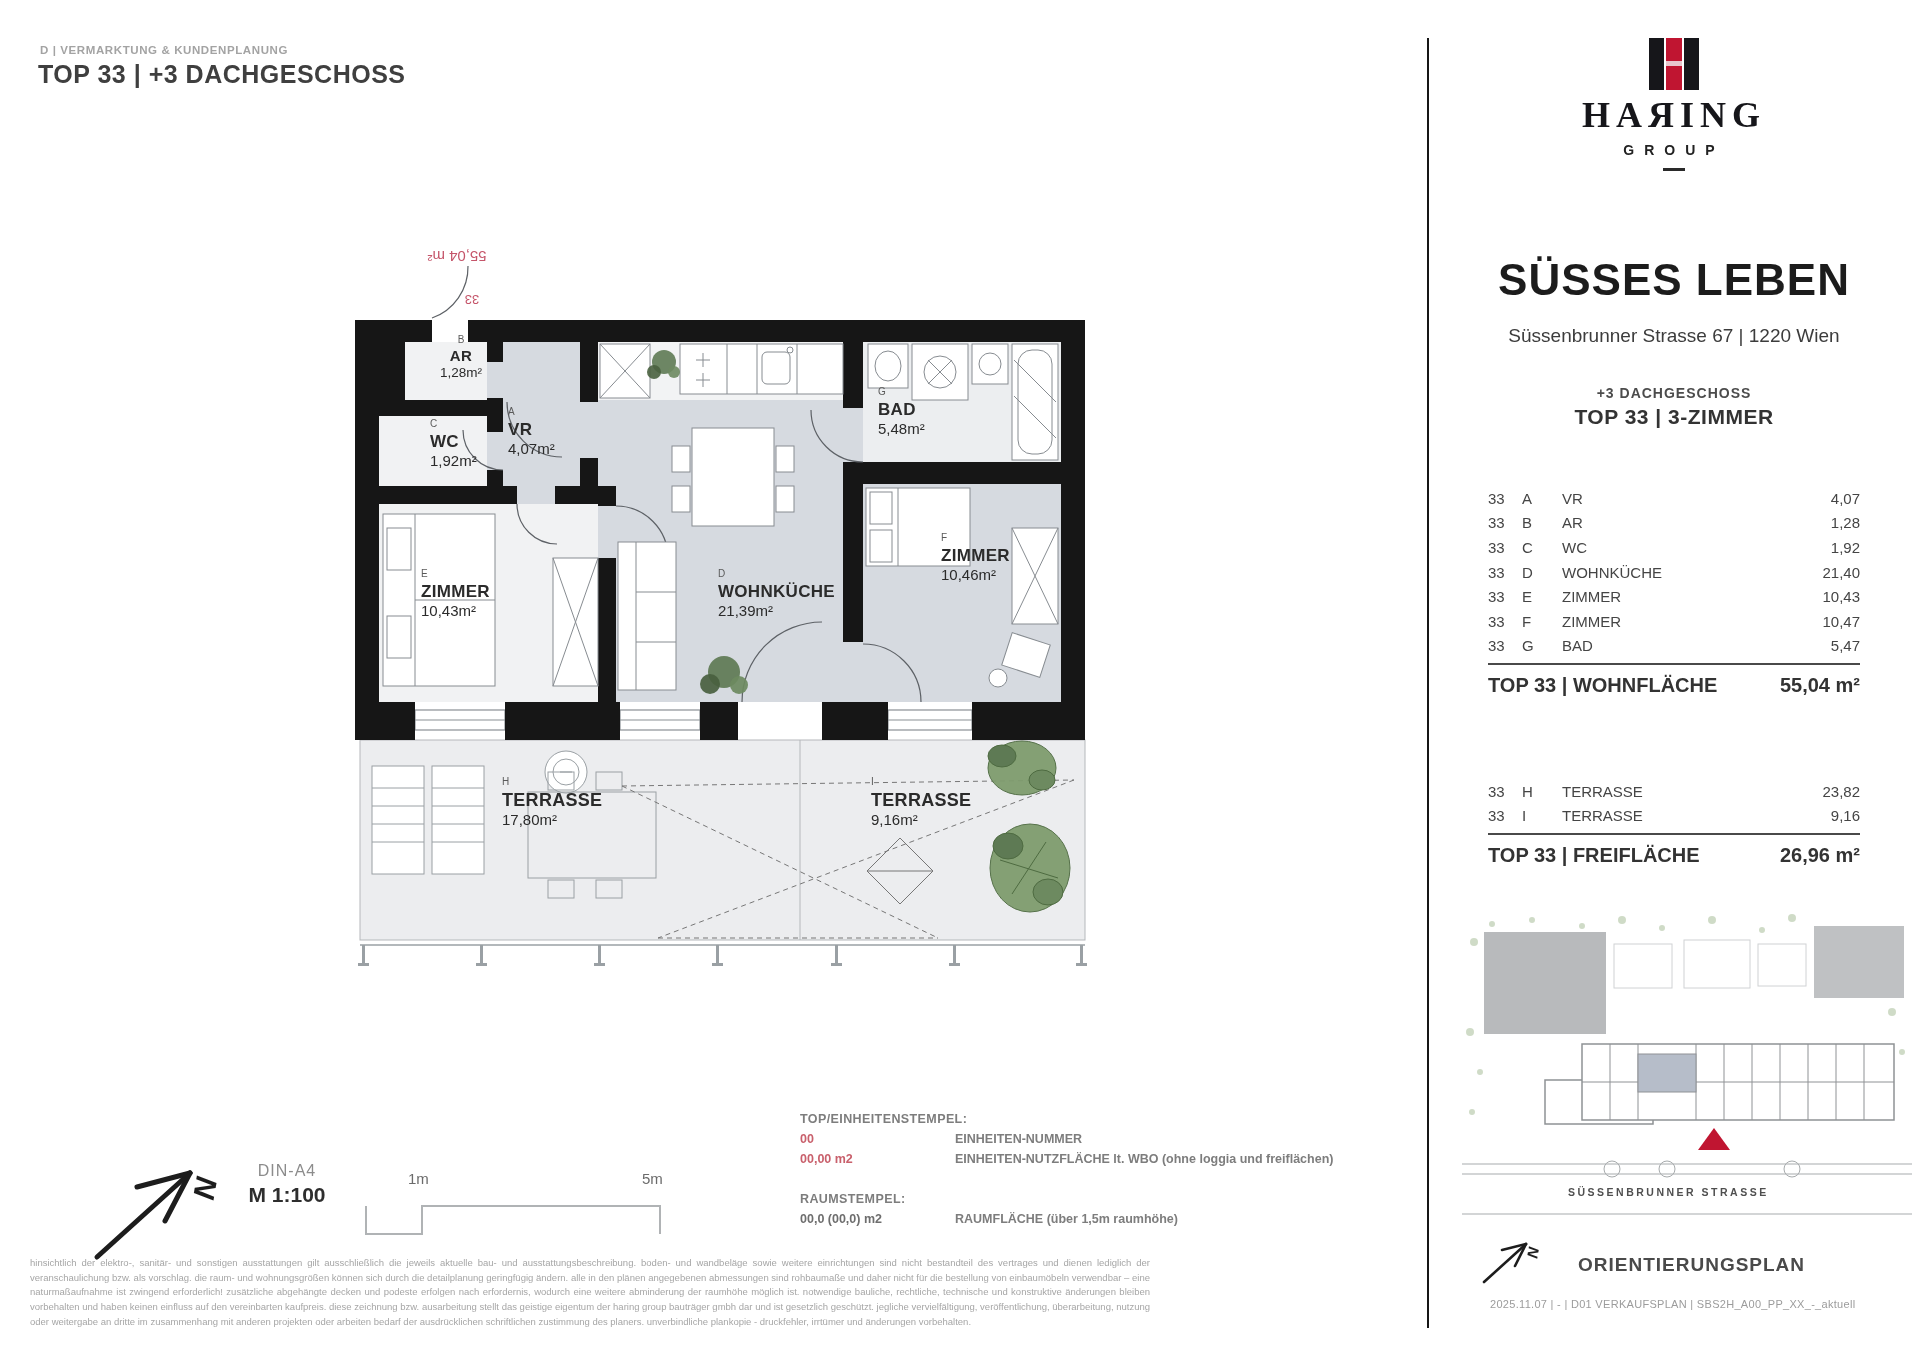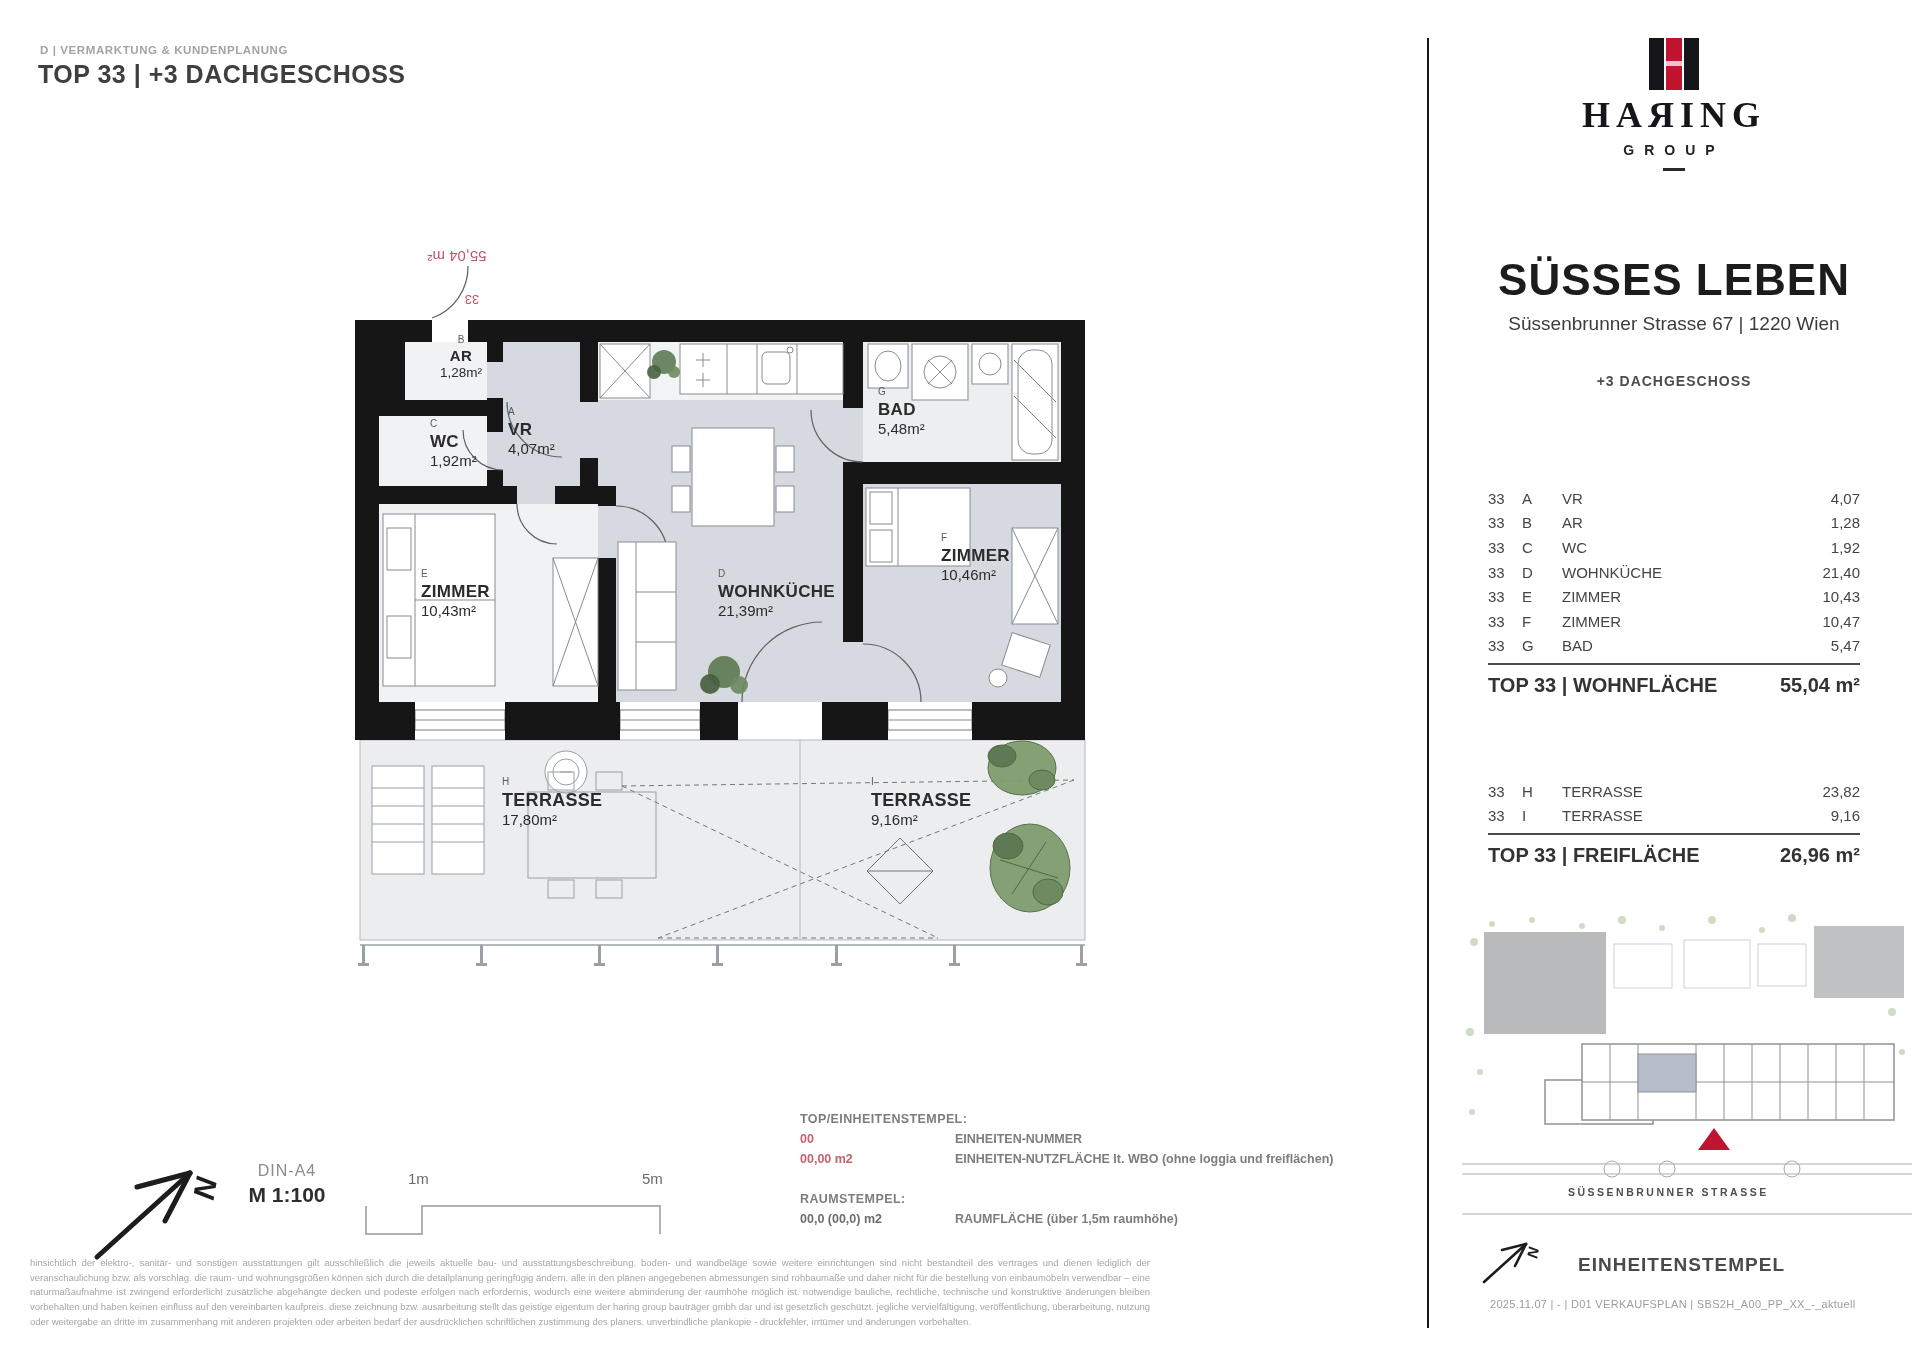--- a/index.html
+++ b/index.html
@@ -20,21 +20,21 @@
 
   
   .vdiv{left:1427px;top:38px;width:2px;height:1294px;background:#161616;}
 
   
   .side-center{text-align:center;}
   .logo-word{font-family:"Liberation Serif",serif;font-size:36px;font-weight:700;letter-spacing:6px;color:#16161a;}
   .logo-sub{font-size:14px;font-weight:700;letter-spacing:10px;color:#222;margin-top:6px;}
   .logo-dash{width:22px;height:3px;background:#2a2a2a;margin:10px auto 0;}
   .proj-title{font-size:44px;font-weight:700;letter-spacing:1px;color:#1c1c1c;}
-  .proj-addr{font-size:19px;color:#3c3c3c;margin-top:8px;}
+  .proj-addr{font-size:19px;color:#3c3c3c;margin-top:20px;}
   .proj-floor{font-size:14px;font-weight:700;letter-spacing:1px;color:#4c4c4c;}
   .proj-unit{font-size:21px;font-weight:700;letter-spacing:.5px;color:#333;margin-top:4px;}
 
   .atable{width:372px;font-size:15px;color:#454545;}
   .atable .trow{display:grid;grid-template-columns:34px 40px 1fr 70px;height:24.6px;align-items:center;}
   .atable .tval{text-align:right;}
   .ttotal{border-top:2px solid #4a4a4a;margin-top:5px;padding-top:9px;display:flex;justify-content:space-between;font-weight:700;font-size:20px;color:#333;}
 
   .street-label{font-size:10.5px;letter-spacing:2.5px;color:#4f4f4f;font-weight:600;}
   .map-caption{font-size:19px;font-weight:700;letter-spacing:1px;color:#4a4a4a;}
@@ -368,20 +368,21 @@
     </div>
     <div class="logo-word">HAЯING</div>
     <div class="logo-sub">GROUP</div>
     <div class="logo-dash"></div>
   </div>
 
   <div class="abs side-center" style="left:1440px;top:255px;width:468px;">
     <div class="proj-title">SÜSSES LEBEN</div>
     <div class="proj-addr">Süssenbrunner Strasse 67 | 1220 Wien</div>
     <div class="proj-floor" style="margin-top:38px;">+3 DACHGESCHOSS</div>
+    <div class="proj-unit">TOP 33 | 3-ZIMMER</div>
   </div>
 
   <div class="abs atable" style="left:1488px;top:486px;">
     <div class="trow">
       <span>33</span>
         <span>A</span>
         <span>VR</span>
         <span class="tval">4,07</span>
     </div>
     <div class="trow">
@@ -496,17 +497,17 @@
     </g>
   </svg>
   <div class="abs street-label" style="left:1568px;top:1186px;">SÜSSENBRUNNER STRASSE</div>
 
   <svg class="abs" style="left:1478px;top:1230px;" width="70" height="58" viewBox="0 0 70 58">
     <path d="M6,52 L48,14" stroke="#1d1d1d" stroke-width="2.6" stroke-linecap="round" fill="none"></path>
     <path d="M48,14 L24,20" stroke="#1d1d1d" stroke-width="2.6" stroke-linecap="round" fill="none"></path>
     <path d="M48,14 L37,36" stroke="#1d1d1d" stroke-width="2.6" stroke-linecap="round" fill="none"></path>
     <text x="51" y="16" transform="rotate(100 51 16)" font-size="15" font-weight="bold" font-style="italic" fill="#1d1d1d">N</text>
   </svg>
-  <div class="abs map-caption" style="left:1578px;top:1254px;">EINHEITENSTEMPEL</div>
+  <div class="abs map-caption" style="left:1578px;top:1254px;">ORIENTIERUNGSPLAN</div>
 
   <div class="abs side-footer" style="left:1490px;top:1298px;">2025.11.07 | - | D01 VERKAUFSPLAN | SBS2H_A00_PP_XX_-_aktuell</div>
 
 </div>
 
 </body></html>

